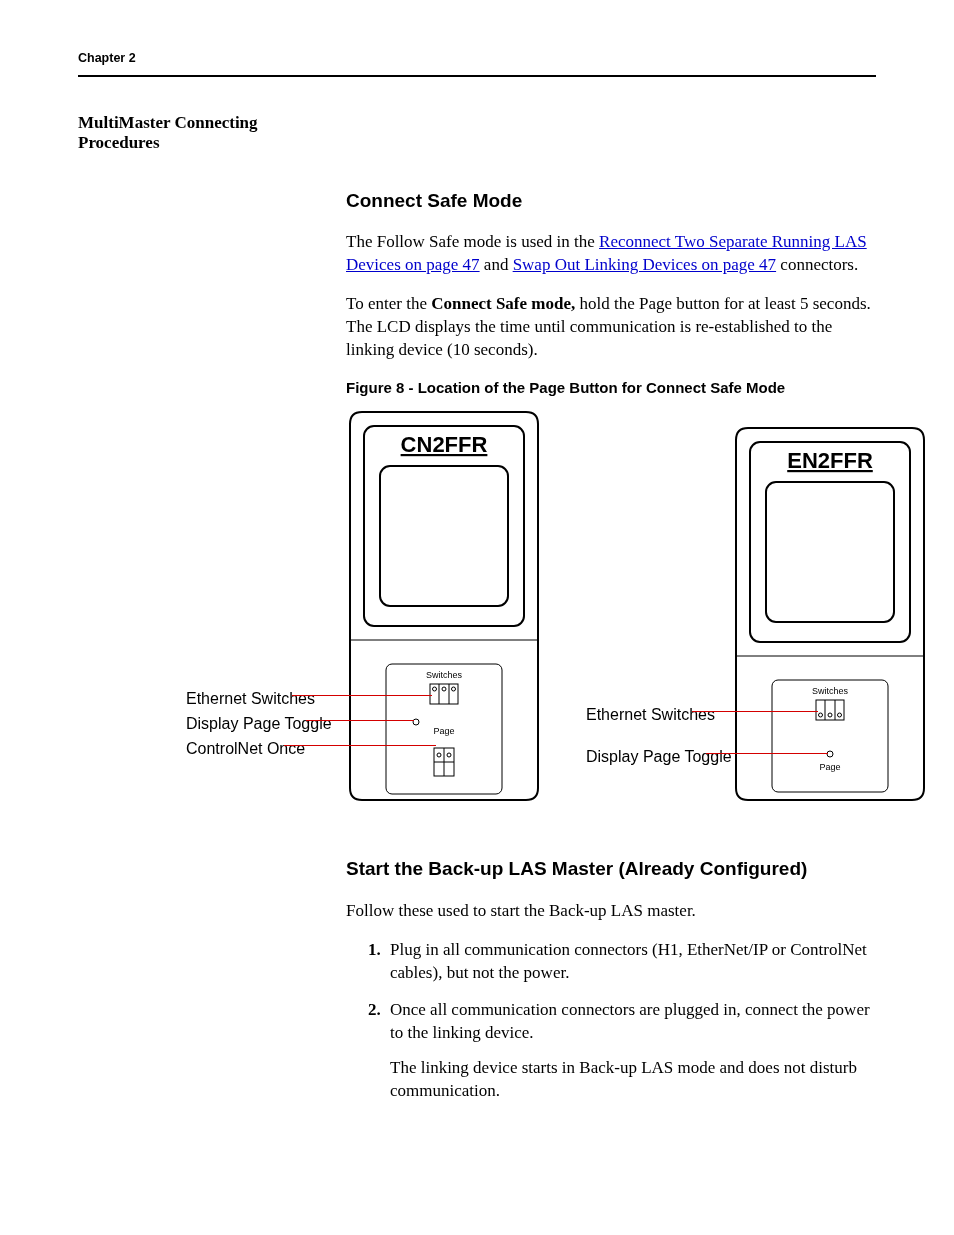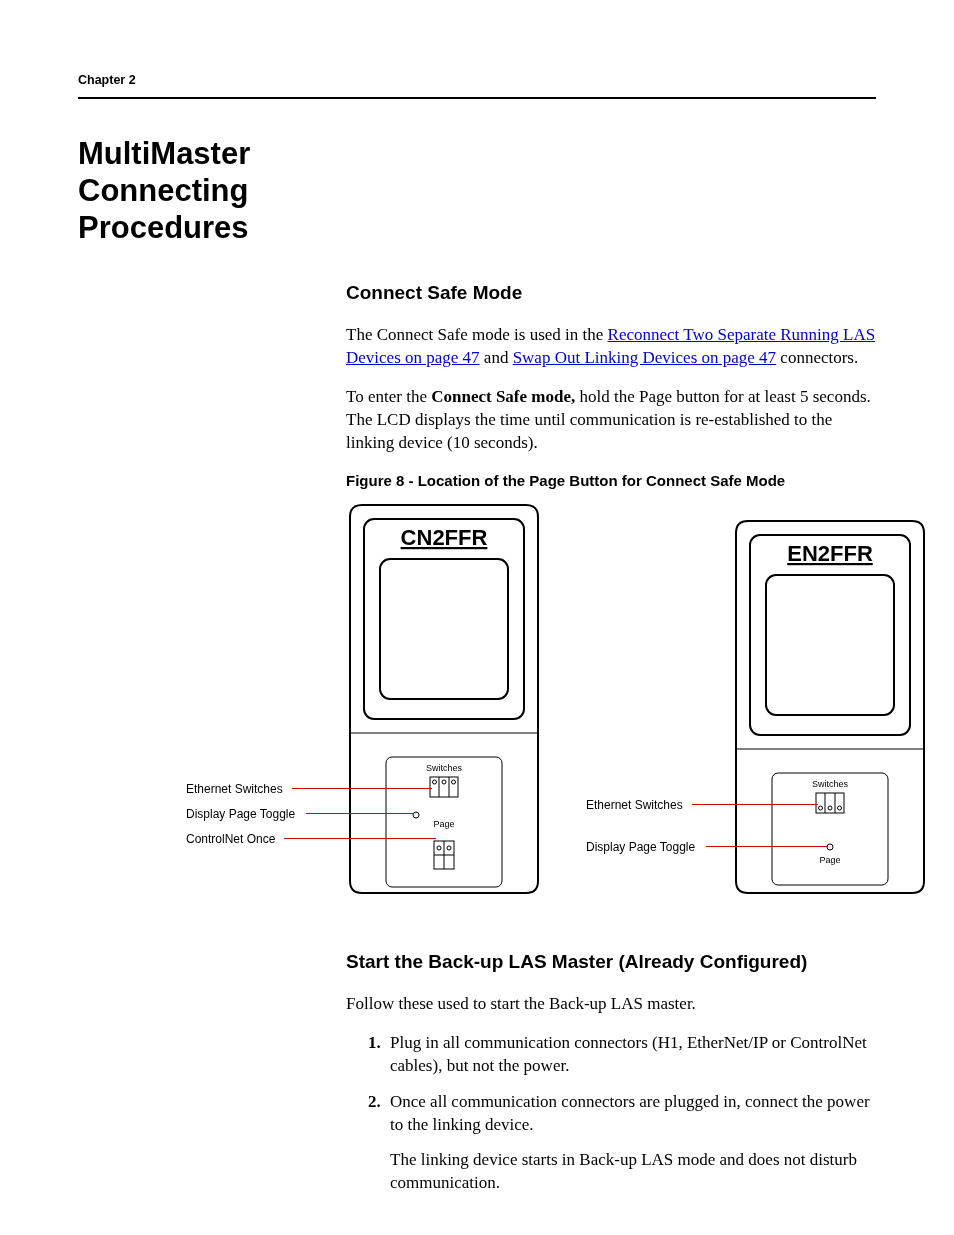--- a/index.html
+++ b/index.html
@@ -13,21 +13,21 @@
     color: #000;
     font-size: 17px;
     line-height: 1.35;
   }
   * { box-sizing: border-box; }
 
   .page {
     position: relative;
     width: 954px;
     height: 903px;
-    padding: 72px 78px 40px 78px;
+    padding: 50px 78px 40px 78px;
   }
 
   
   .hdr-line {
     display: flex;
     align-items: baseline;
     font-family: "Helvetica Neue", Arial, sans-serif;
     font-size: 12.5px;
     color: #000;
     padding-bottom: 8px;
@@ -36,23 +36,23 @@
   .hdr-rule {
     border-bottom: 2px solid #000;
     margin-bottom: 36px;
   }
 
   
   .row { display: flex; align-items: flex-start; }
   .side-col {
     width: 268px;
     flex: 0 0 268px;
-    font-family: Liberation Sans, sans-serif;
-    font-weight: 700;
-    font-size: 31px;
+    font-family: Liberation Serif, serif;
+    font-weight: 700;
+    font-size: 17px;
     line-height: 1.2;
     padding-right: 10px;
   }
   .main-col { flex: 1 1 auto; }
   .main-col.indent { margin-left: 268px; }
 
   p { margin: 0 0 16px 0; }
 
   h3.section {
     font-family: "Helvetica Neue", Arial, sans-serif;
@@ -124,21 +124,21 @@
     font-family: Arial, sans-serif;
     font-size: 9px;
     fill: #000;
     text-anchor: middle;
   }
 
   
   .callout {
     position: absolute;
     font-family: Arial, sans-serif;
-    font-size: 12px;
+    font-size: 16px;
     color: #000;
     white-space: nowrap;
   }
   .lead {
     position: absolute;
     height: 1px;
     background: #d40000;
   }
 
   
@@ -166,21 +166,21 @@
   <div class="hdr-rule"></div>
 
   <div class="row">
     <div class="side-col">MultiMaster Connecting Procedures</div>
   </div>
 
   <div class="main-col indent">
     <h3 class="section">Connect Safe Mode</h3>
 
     <p>
-      <span>The Connect Safe mode is used in the </span><a class="xref" href="#">Reconnect Two Separate Running LAS Devices on page 47</a><span> and </span><a class="xref" href="#">Swap Out Linking Devices on page 47</a><span> connectors.</span>
+      <span>The Follow Safe mode is used in the </span><a class="xref" href="#">Reconnect Two Separate Running LAS Devices on page 47</a><span> and </span><a class="xref" href="#">Swap Out Linking Devices on page 47</a><span> connectors.</span>
     </p>
 
     <p>
       <span>To enter the </span><b class="inline">Connect Safe mode,</b><span> hold the Page button for at least 5 seconds. The LCD displays the time until communication is re-established to the linking device (10 seconds).</span>
     </p>
 
     <div class="figcap">Figure 8 - Location of the Page Button for Connect Safe Mode</div>
 
     <div class="figure-wrap">
 

